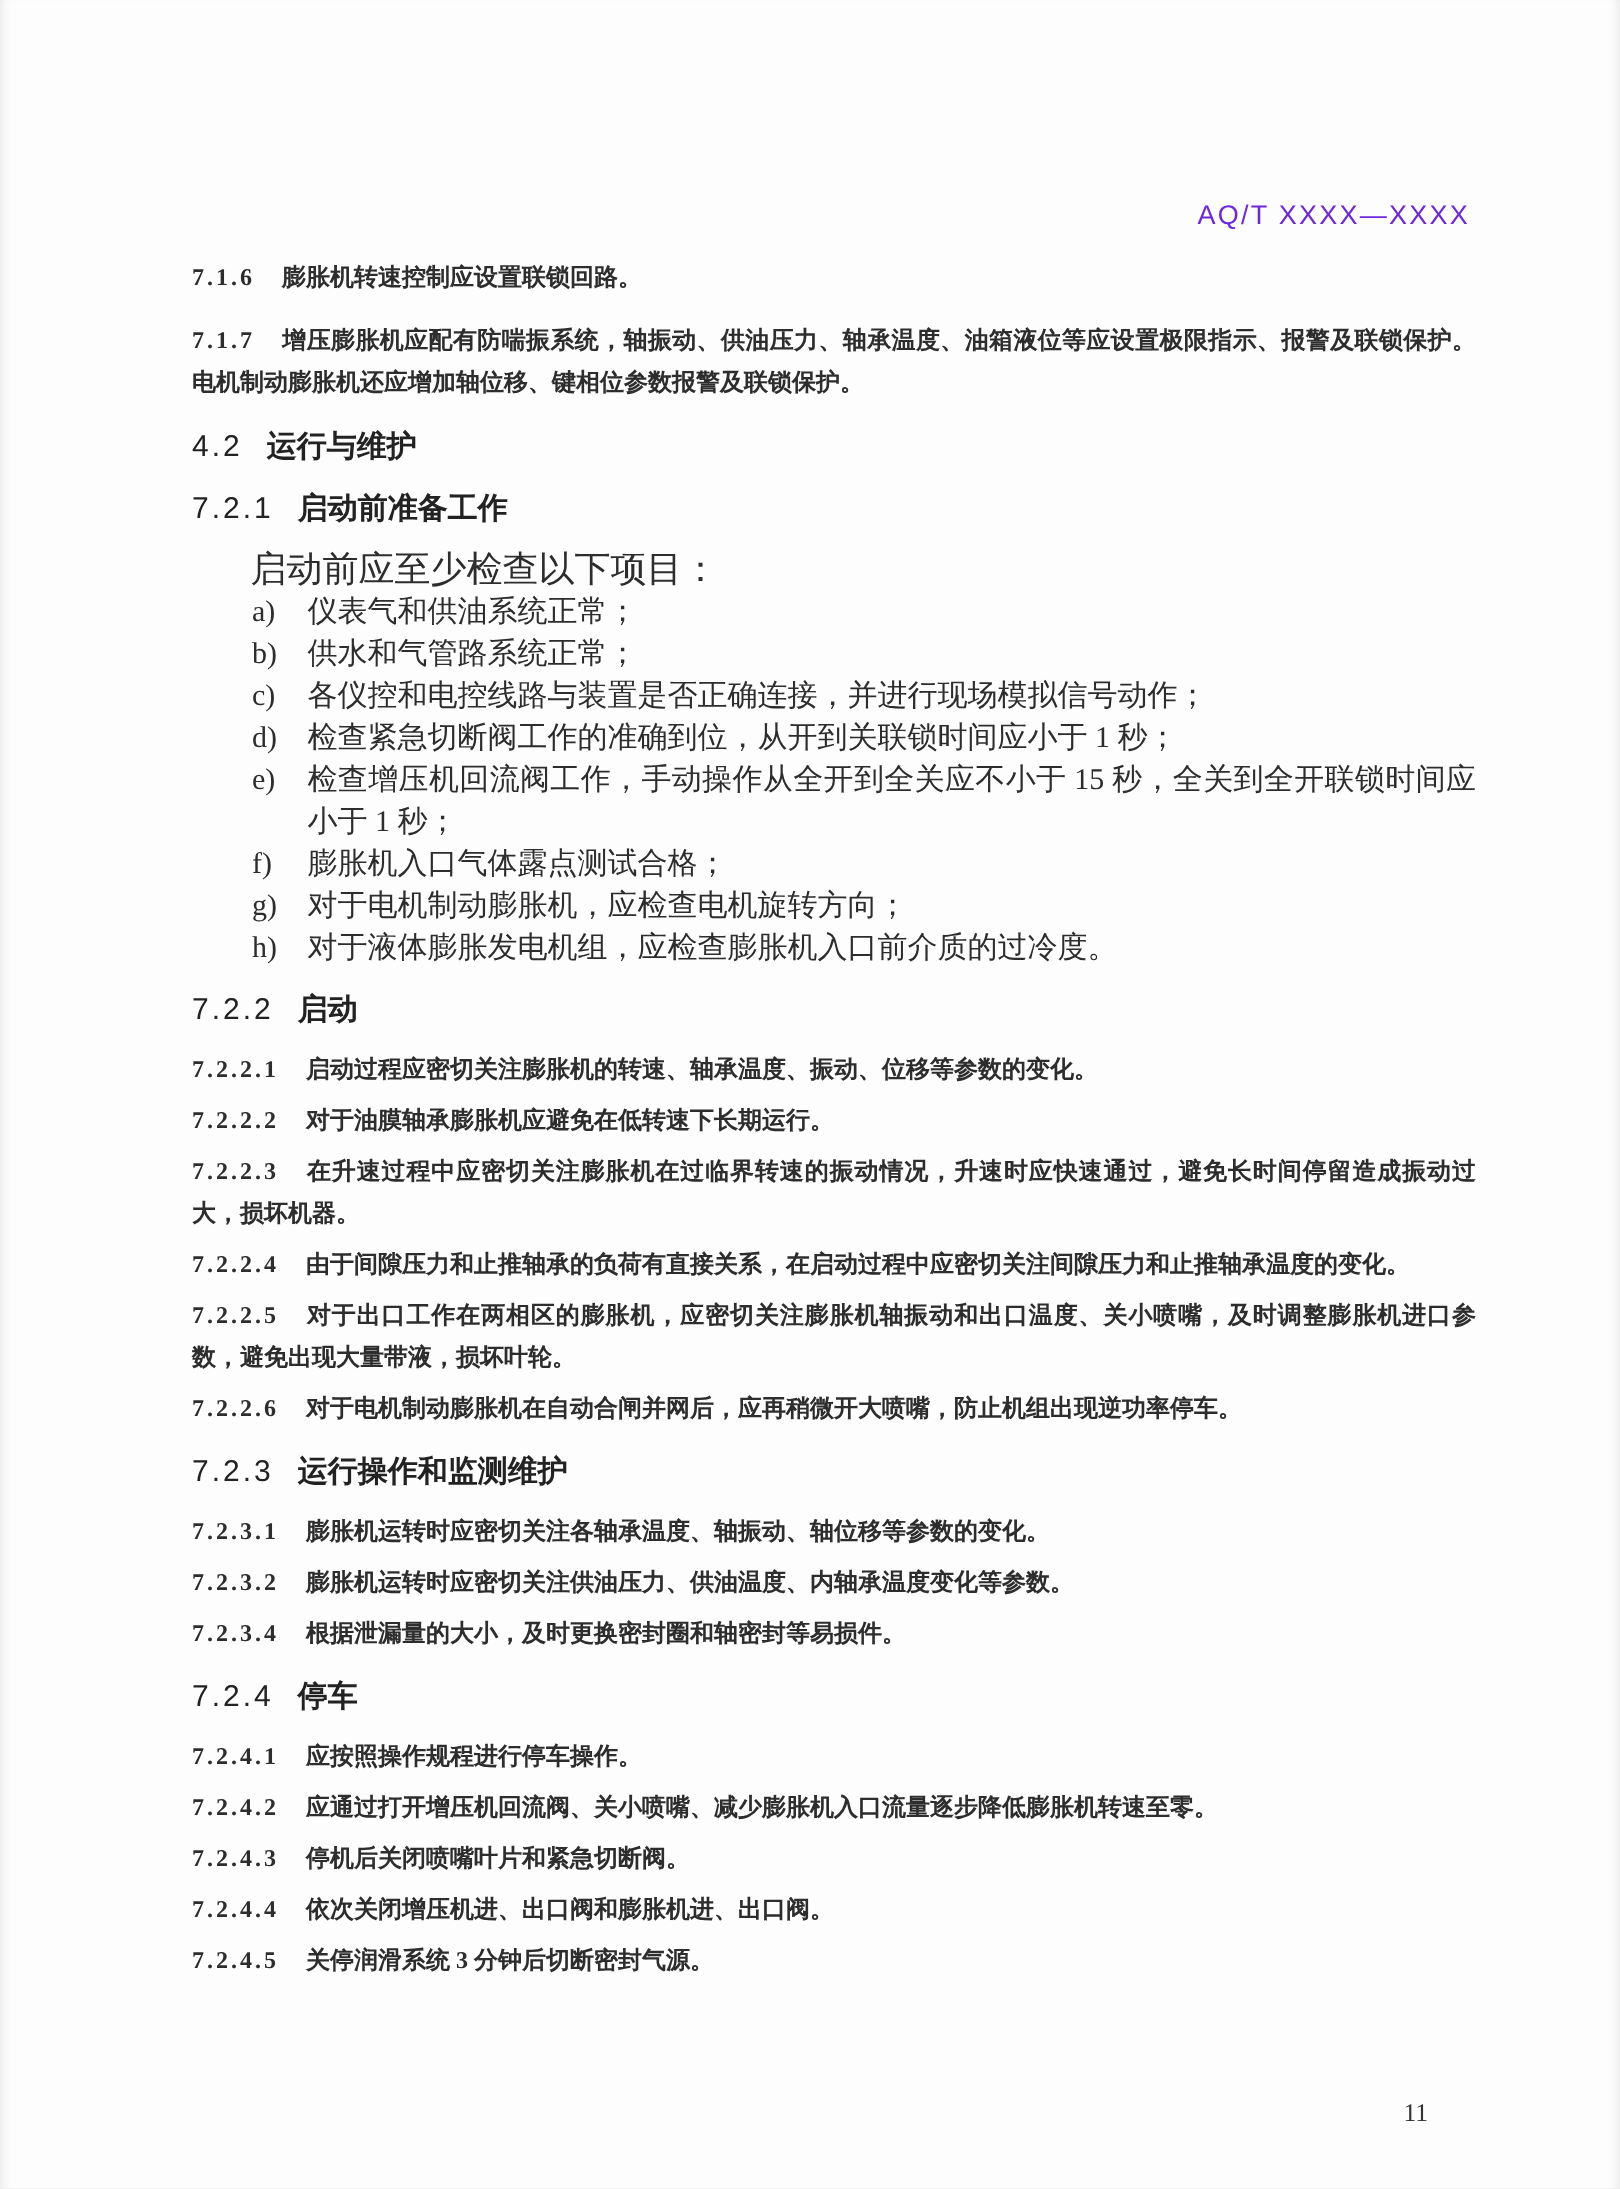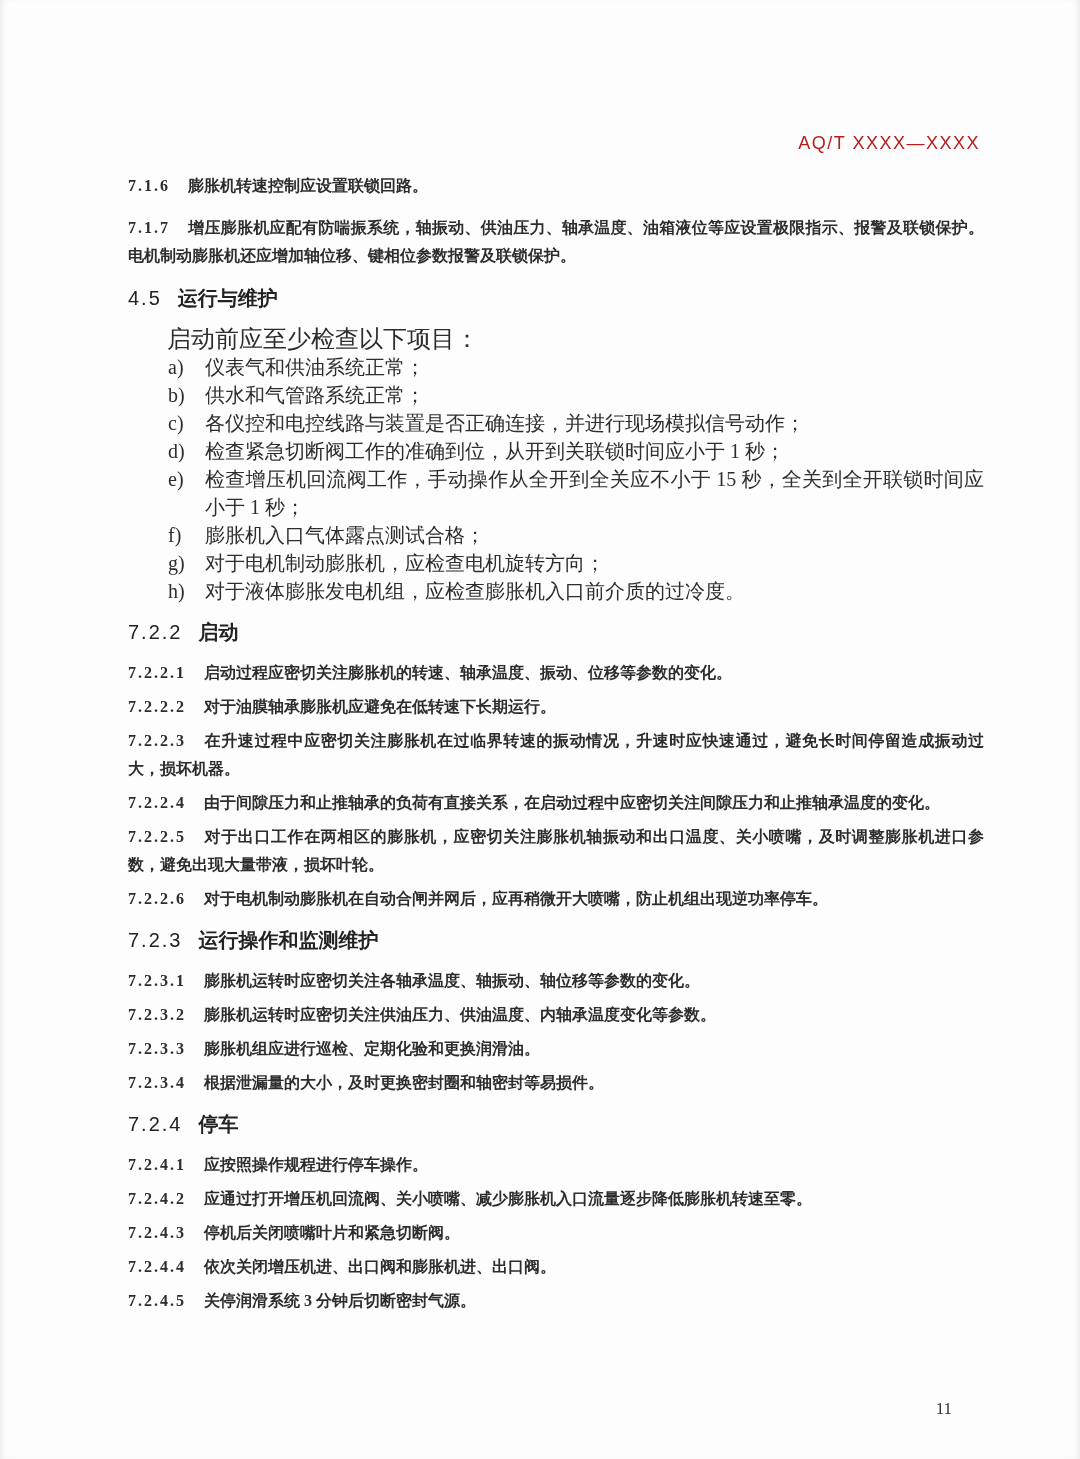--- a/index.html
+++ b/index.html
@@ -14,21 +14,21 @@
     color: #2d2d2d;
     box-shadow: inset 6px 0 8px -6px rgba(0,0,0,.12), inset -6px 0 8px -6px rgba(0,0,0,.12);
   }
   .std-code {
     position: absolute;
     top: 133px;
     right: 100px;
     font-family: "Liberation Sans", "DejaVu Sans", sans-serif;
     font-size: 18px;
     letter-spacing: 1.5px;
-    color: #b91c1c;
+    color: #6d28d9;
     white-space: nowrap;
   }
   .content {
     position: absolute;
     top: 172px;
     left: 128px;
     width: 856px;
   }
   p.clause {
     margin: 0 0 6px 0;
@@ -82,22 +82,23 @@
 <div class="page">
 
   <div class="std-code">AQ/T XXXX—XXXX</div>
 
   <main class="content">
 
     <p class="clause lvl2"><span class="num">7.1.6</span><span>膨胀机转速控制应设置联锁回路。</span></p>
 
     <p class="clause lvl2"><span class="num">7.1.7</span><span>增压膨胀机应配有防喘振系统，轴振动、供油压力、轴承温度、油箱液位等应设置极限指示、报警及联锁保护。电机制动膨胀机还应增加轴位移、键相位参数报警及联锁保护。</span></p>
 
-    <h2 class="sec"><span class="num">4.5</span><span>运行与维护</span></h2>
+    <h2 class="sec"><span class="num">4.2</span><span>运行与维护</span></h2>
 
+    <h3 class="sec"><span class="num">7.2.1</span><span>启动前准备工作</span></h3>
 
     <p class="intro">启动前应至少检查以下项目：</p>
 
     <ol class="items">
       <li><span class="lbl">a)</span><span>仪表气和供油系统正常；</span></li>
       <li><span class="lbl">b)</span><span>供水和气管路系统正常；</span></li>
       <li><span class="lbl">c)</span><span>各仪控和电控线路与装置是否正确连接，并进行现场模拟信号动作；</span></li>
       <li><span class="lbl">d)</span><span>检查紧急切断阀工作的准确到位，从开到关联锁时间应小于 1 秒；</span></li>
       <li><span class="lbl">e)</span><span>检查增压机回流阀工作，手动操作从全开到全关应不小于 15 秒，全关到全开联锁时间应小于 1 秒；</span></li>
       <li><span class="lbl">f)</span><span>膨胀机入口气体露点测试合格；</span></li>
@@ -111,21 +112,20 @@
     <p class="clause"><span class="num">7.2.2.2</span><span>对于油膜轴承膨胀机应避免在低转速下长期运行。</span></p>
     <p class="clause"><span class="num">7.2.2.3</span><span>在升速过程中应密切关注膨胀机在过临界转速的振动情况，升速时应快速通过，避免长时间停留造成振动过大，损坏机器。</span></p>
     <p class="clause"><span class="num">7.2.2.4</span><span>由于间隙压力和止推轴承的负荷有直接关系，在启动过程中应密切关注间隙压力和止推轴承温度的变化。</span></p>
     <p class="clause"><span class="num">7.2.2.5</span><span>对于出口工作在两相区的膨胀机，应密切关注膨胀机轴振动和出口温度、关小喷嘴，及时调整膨胀机进口参数，避免出现大量带液，损坏叶轮。</span></p>
     <p class="clause"><span class="num">7.2.2.6</span><span>对于电机制动膨胀机在自动合闸并网后，应再稍微开大喷嘴，防止机组出现逆功率停车。</span></p>
 
     <h3 class="sec"><span class="num">7.2.3</span><span>运行操作和监测维护</span></h3>
 
     <p class="clause"><span class="num">7.2.3.1</span><span>膨胀机运转时应密切关注各轴承温度、轴振动、轴位移等参数的变化。</span></p>
     <p class="clause"><span class="num">7.2.3.2</span><span>膨胀机运转时应密切关注供油压力、供油温度、内轴承温度变化等参数。</span></p>
-    <p class="clause"><span class="num">7.2.3.3</span><span>膨胀机组应进行巡检、定期化验和更换润滑油。</span></p>
     <p class="clause"><span class="num">7.2.3.4</span><span>根据泄漏量的大小，及时更换密封圈和轴密封等易损件。</span></p>
 
     <h3 class="sec"><span class="num">7.2.4</span><span>停车</span></h3>
 
     <p class="clause"><span class="num">7.2.4.1</span><span>应按照操作规程进行停车操作。</span></p>
     <p class="clause"><span class="num">7.2.4.2</span><span>应通过打开增压机回流阀、关小喷嘴、减少膨胀机入口流量逐步降低膨胀机转速至零。</span></p>
     <p class="clause"><span class="num">7.2.4.3</span><span>停机后关闭喷嘴叶片和紧急切断阀。</span></p>
     <p class="clause"><span class="num">7.2.4.4</span><span>依次关闭增压机进、出口阀和膨胀机进、出口阀。</span></p>
     <p class="clause"><span class="num">7.2.4.5</span><span>关停润滑系统 3 分钟后切断密封气源。</span></p>
 

